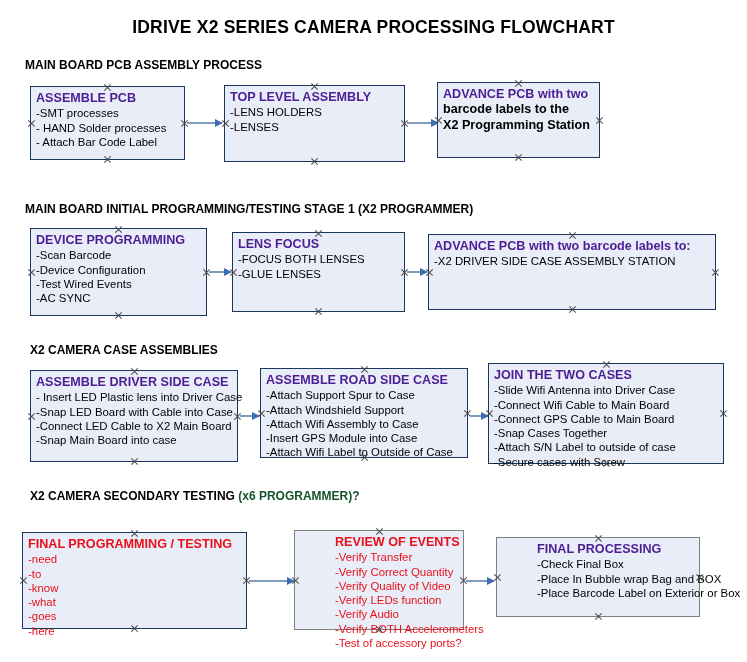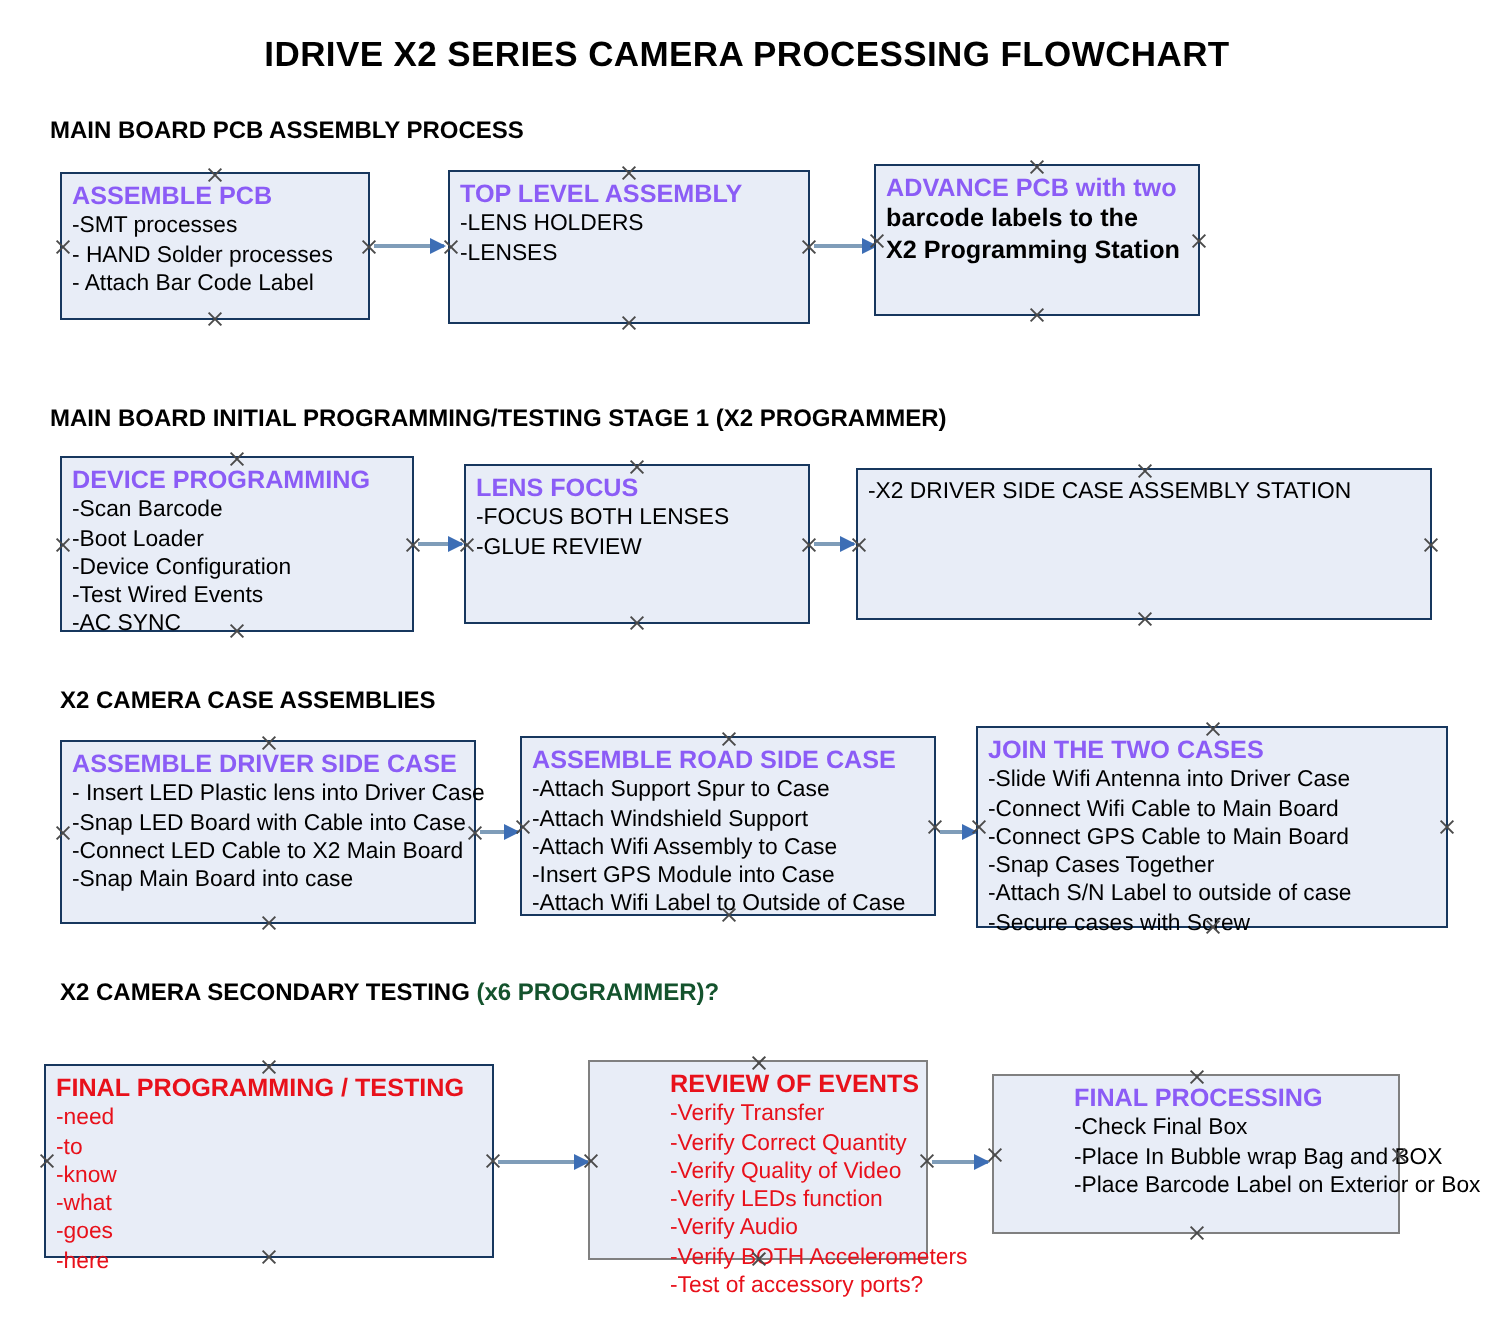--- a/index.html
+++ b/index.html
@@ -47,21 +47,21 @@
     padding: 4px 5px 3px 5px;
     overflow: visible;
   }
   .node.gray-border {
     border: 1.6px solid #808080;
     padding-left: 40px;
   }
   .node .node-title {
     font-size: 12.6px;
     font-weight: bold;
-    color: #8b5cf6;
+    color: #4c1d95;
     line-height: 1.22;
     white-space: nowrap;
   }
   .node .node-line {
     font-size: 11.4px;
     color: #000000;
     line-height: 1.25;
     white-space: nowrap;
   }
   .node.red .node-title,
@@ -156,45 +156,45 @@
     <span class="handle" style="left:100%; top:50%;"></span>
   </div>
 
   <div class="section-title" style="left:25px; top:202px;">
     <span>MAIN BOARD INITIAL PROGRAMMING/TESTING STAGE 1 (X2 PROGRAMMER)</span>
   </div>
 
   <div class="node" style="left:30px; top:228px; width:177px; height:88px;">
     <div class="node-title">DEVICE PROGRAMMING</div>
     <div class="node-line">-Scan Barcode</div>
-    <div class="node-line">-Boot Loader</div>
     <div class="node-line">-Device Configuration</div>
     <div class="node-line">-Test Wired Events</div>
     <div class="node-line">-AC SYNC</div>
     <span class="handle" style="left:50%; top:0;"></span>
     <span class="handle" style="left:50%; top:100%;"></span>
     <span class="handle" style="left:0; top:50%;"></span>
     <span class="handle" style="left:100%; top:50%;"></span>
   </div>
 
   <div class="conn" style="left:209px; top:271px; width:22px;"></div>
 
   <div class="node" style="left:232px; top:232px; width:173px; height:80px;">
     <div class="node-title">LENS FOCUS</div>
     <div class="node-line">-FOCUS BOTH LENSES</div>
-    <div class="node-line">-GLUE REVIEW</div>
+    <div class="node-line">-GLUE LENSES</div>
     <span class="handle" style="left:50%; top:0;"></span>
     <span class="handle" style="left:50%; top:100%;"></span>
     <span class="handle" style="left:0; top:50%;"></span>
     <span class="handle" style="left:100%; top:50%;"></span>
   </div>
 
   <div class="conn" style="left:407px; top:271px; width:20px;"></div>
 
   <div class="node" style="left:428px; top:234px; width:288px; height:76px;">
+    <div class="node-title">ADVANCE PCB with two barcode labels to:</div>
     <div class="node-line">-X2 DRIVER  SIDE  CASE  ASSEMBLY STATION</div>
     <span class="handle" style="left:50%; top:0;"></span>
     <span class="handle" style="left:50%; top:100%;"></span>
     <span class="handle" style="left:0; top:50%;"></span>
     <span class="handle" style="left:100%; top:50%;"></span>
   </div>
 
   <div class="section-title" style="left:30px; top:343px;">
     <span>X2 CAMERA CASE ASSEMBLIES</span>
   </div>

